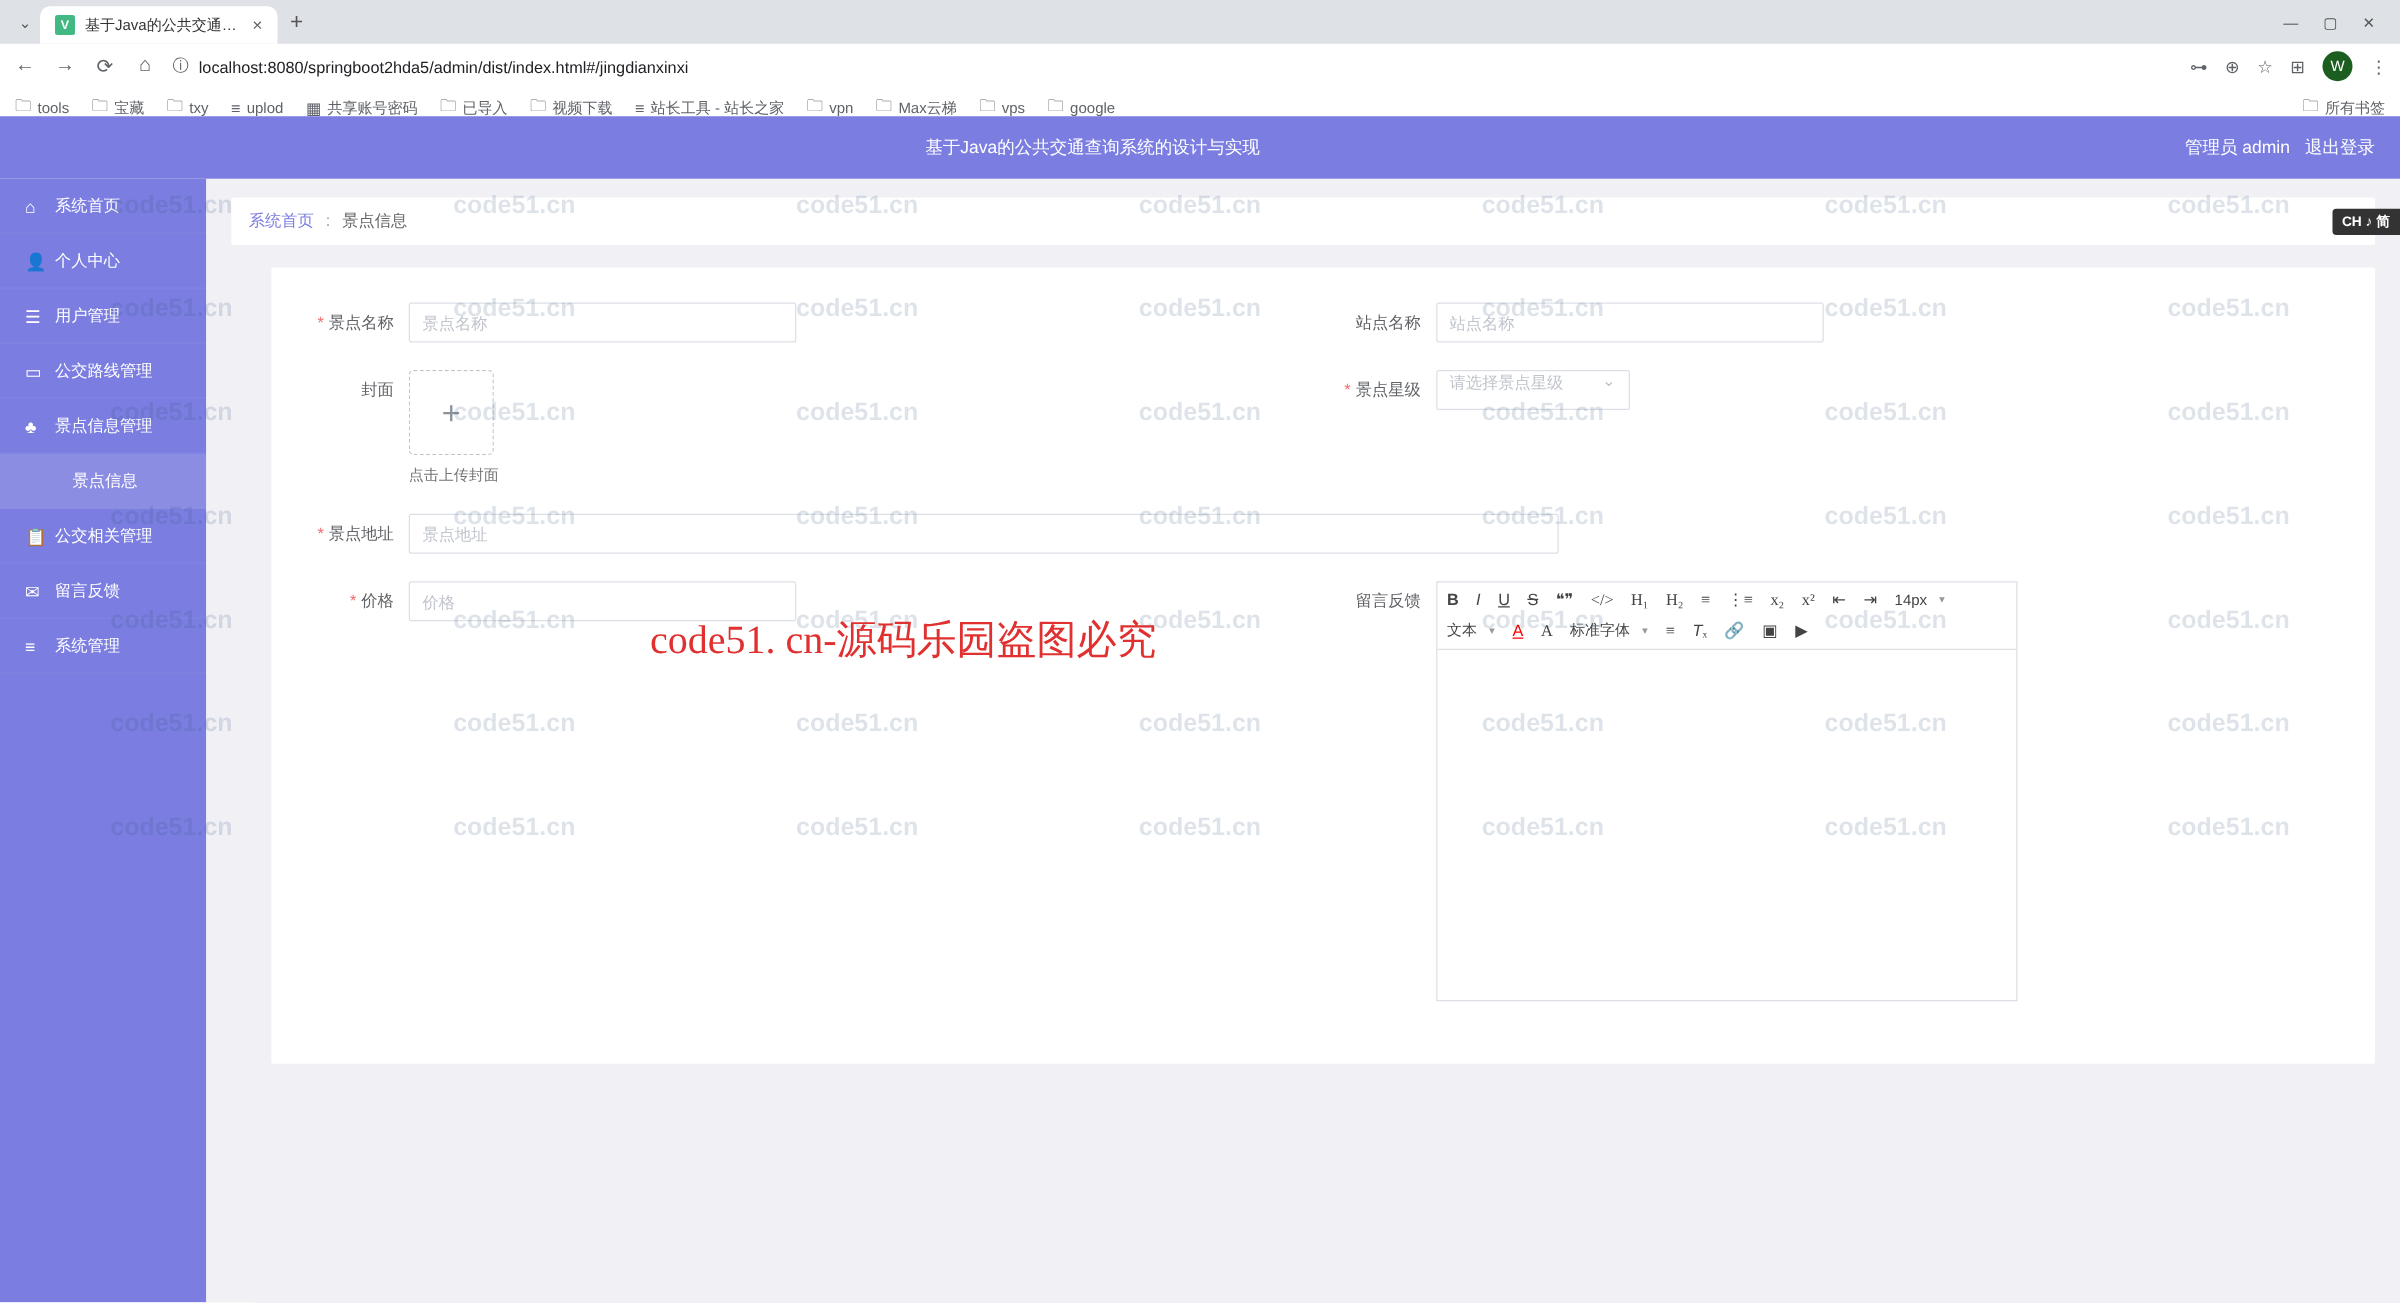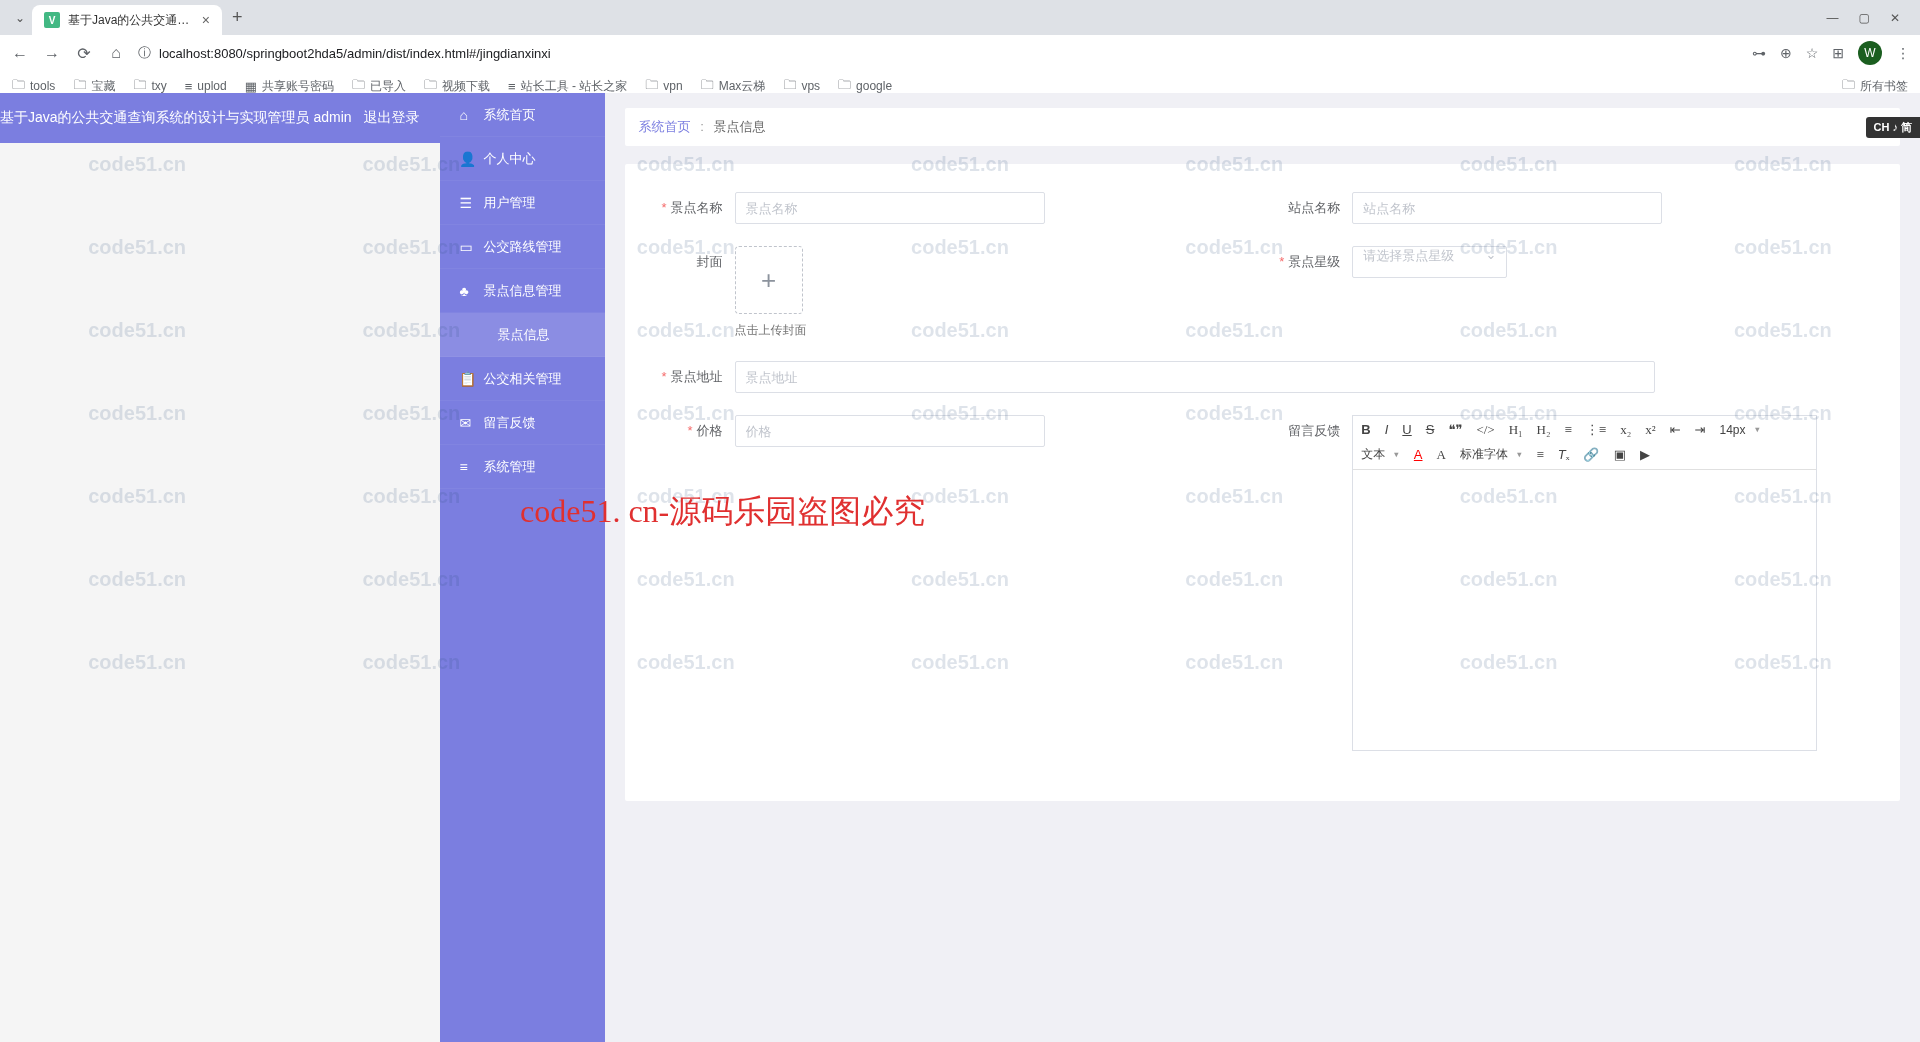--- a/index.html
+++ b/index.html
@@ -24,38 +24,38 @@
 .addr-right { display: flex; align-items: center; gap: 14px; color: #5f6368; }
 .addr-icon { cursor: pointer; font-size: 14px; }
 .profile-badge { width: 24px; height: 24px; border-radius: 50%; background: #1b5e20; color: #fff; display: flex; align-items: center; justify-content: center; font-size: 12px; }
 
 .bookmarks { height: 30px; display: flex; align-items: center; padding: 0 12px; gap: 18px; font-size: 12px; color: #5f6368; }
 .bookmark { display: flex; align-items: center; gap: 5px; cursor: pointer; }
 .bm-icon { font-size: 13px; }
 .bookmarks-right { margin-left: auto; }
 
 
-.app { position: absolute; top: 93px; left: 0; right: 0; bottom: 0; display: flex; flex-direction: row; }
+.app { position: absolute; top: 93px; left: 0; right: 0; bottom: 0; display: flex; flex-direction: column; }
 .app-header { background: #7b7ee0; height: 50px; display: flex; align-items: center; color: #fff; font-size: 14px; }
 .app-title { flex: 1; text-align: center; }
 .app-user { padding-right: 20px; display: flex; gap: 12px; }
 .app-user span { cursor: pointer; }
 
 .app-body { flex: 1; display: flex; overflow: hidden; }
 .sidebar { width: 165px; background: #7b7ee0; color: #fff; font-size: 13px; }
 .side-item { height: 44px; display: flex; align-items: center; padding-left: 44px; cursor: pointer; position: relative; border-bottom: 1px solid rgba(255,255,255,0.05); }
 .side-item.sub { padding-left: 58px; background: rgba(255,255,255,0.12); }
 .side-icon { position: absolute; left: 20px; font-size: 14px; }
 
 .content { flex: 1; background: #f0f0f5; padding: 15px 20px; overflow: auto; position: relative; }
 .breadcrumb { background: #fff; padding: 10px 14px; font-size: 13px; color: #7b7ee0; border-radius: 2px; margin-bottom: 18px; }
 .breadcrumb .sep { color: #999; margin: 0 6px; }
 .breadcrumb .cur { color: #666; }
 
-.form-card { background: #fff; padding: 28px 20px; border-radius: 2px; }
+.form-card { background: #fff; padding: 28px 20px; border-radius: 2px; margin-left: 32px; }
 .form-row { display: flex; margin-bottom: 22px; }
 .form-col { flex: 1; display: flex; align-items: flex-start; }
 .form-label { width: 90px; text-align: right; padding-right: 12px; font-size: 13px; color: #606266; line-height: 32px; }
 .required::before { content: "*"; color: #f56c6c; margin-right: 4px; }
 .form-input { height: 32px; border: 1px solid #dcdfe6; border-radius: 2px; padding: 0 10px; font-size: 13px; color: #606266; outline: none; }
 .form-input.wide { width: 310px; }
 .form-input.full { width: 920px; }
 .form-input::placeholder { color: #c0c4cc; }
 .form-select { width: 155px; height: 32px; border: 1px solid #dcdfe6; border-radius: 2px; padding: 0 10px; font-size: 13px; color: #c0c4cc; display: flex; align-items: flex-start; justify-content: space-between; cursor: pointer; }
 

